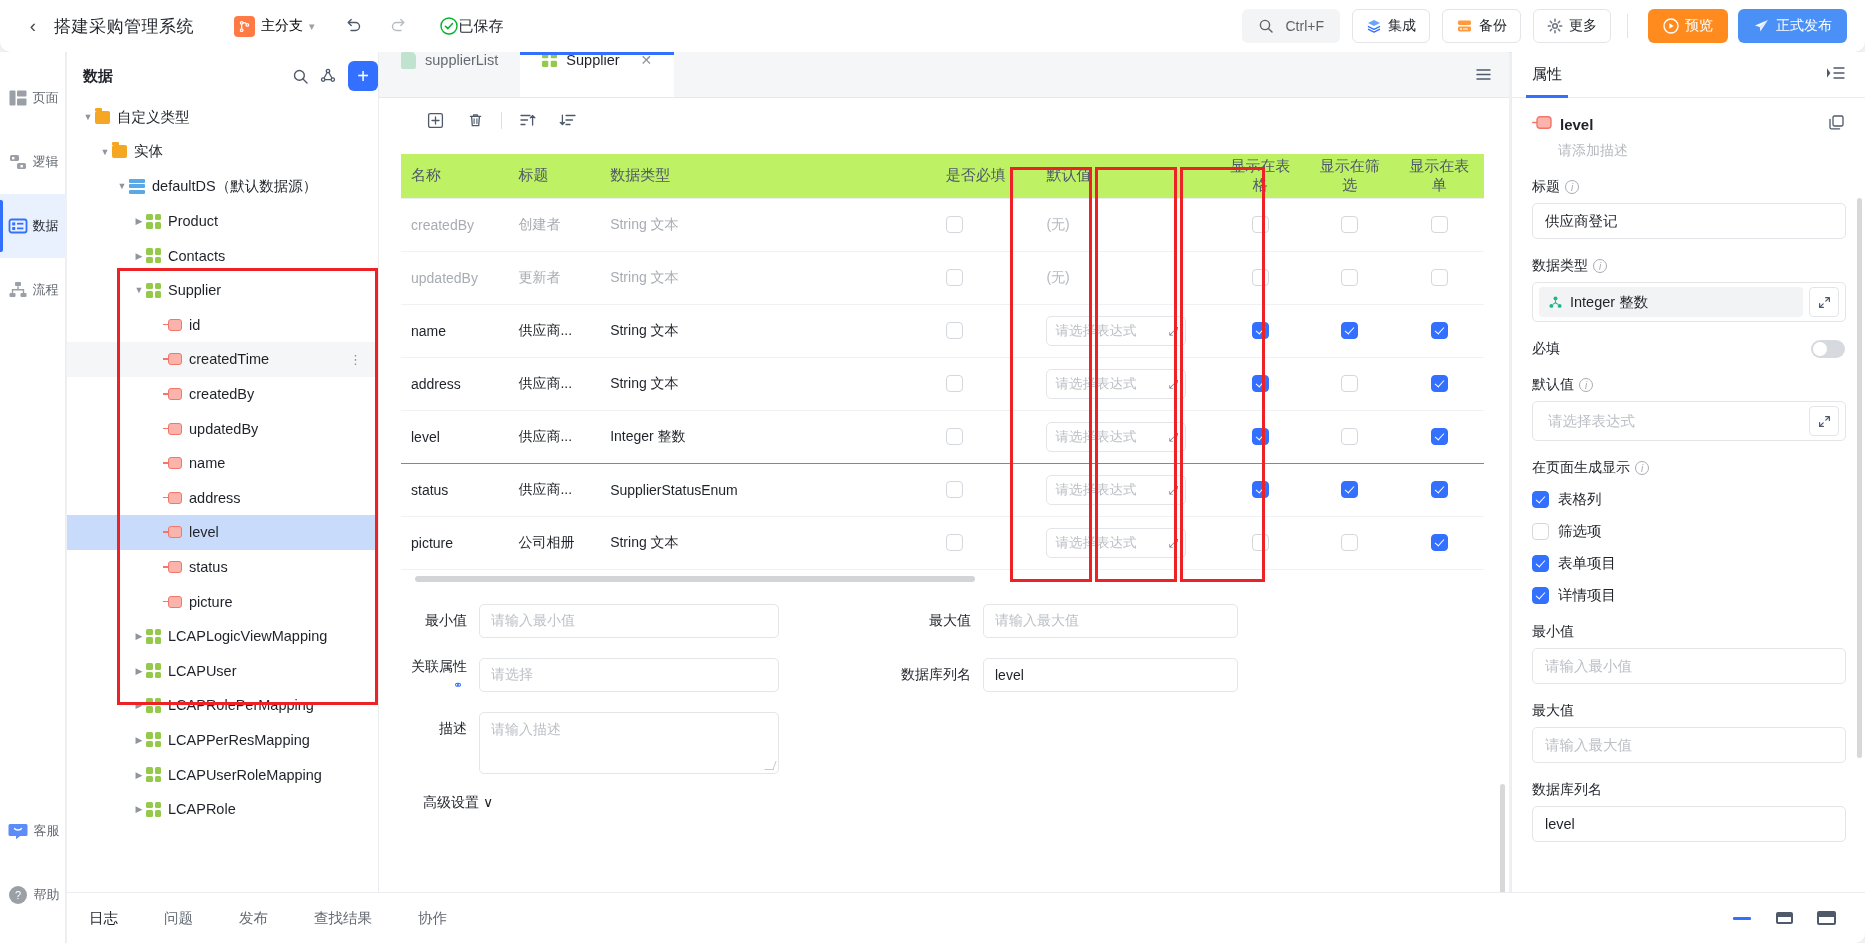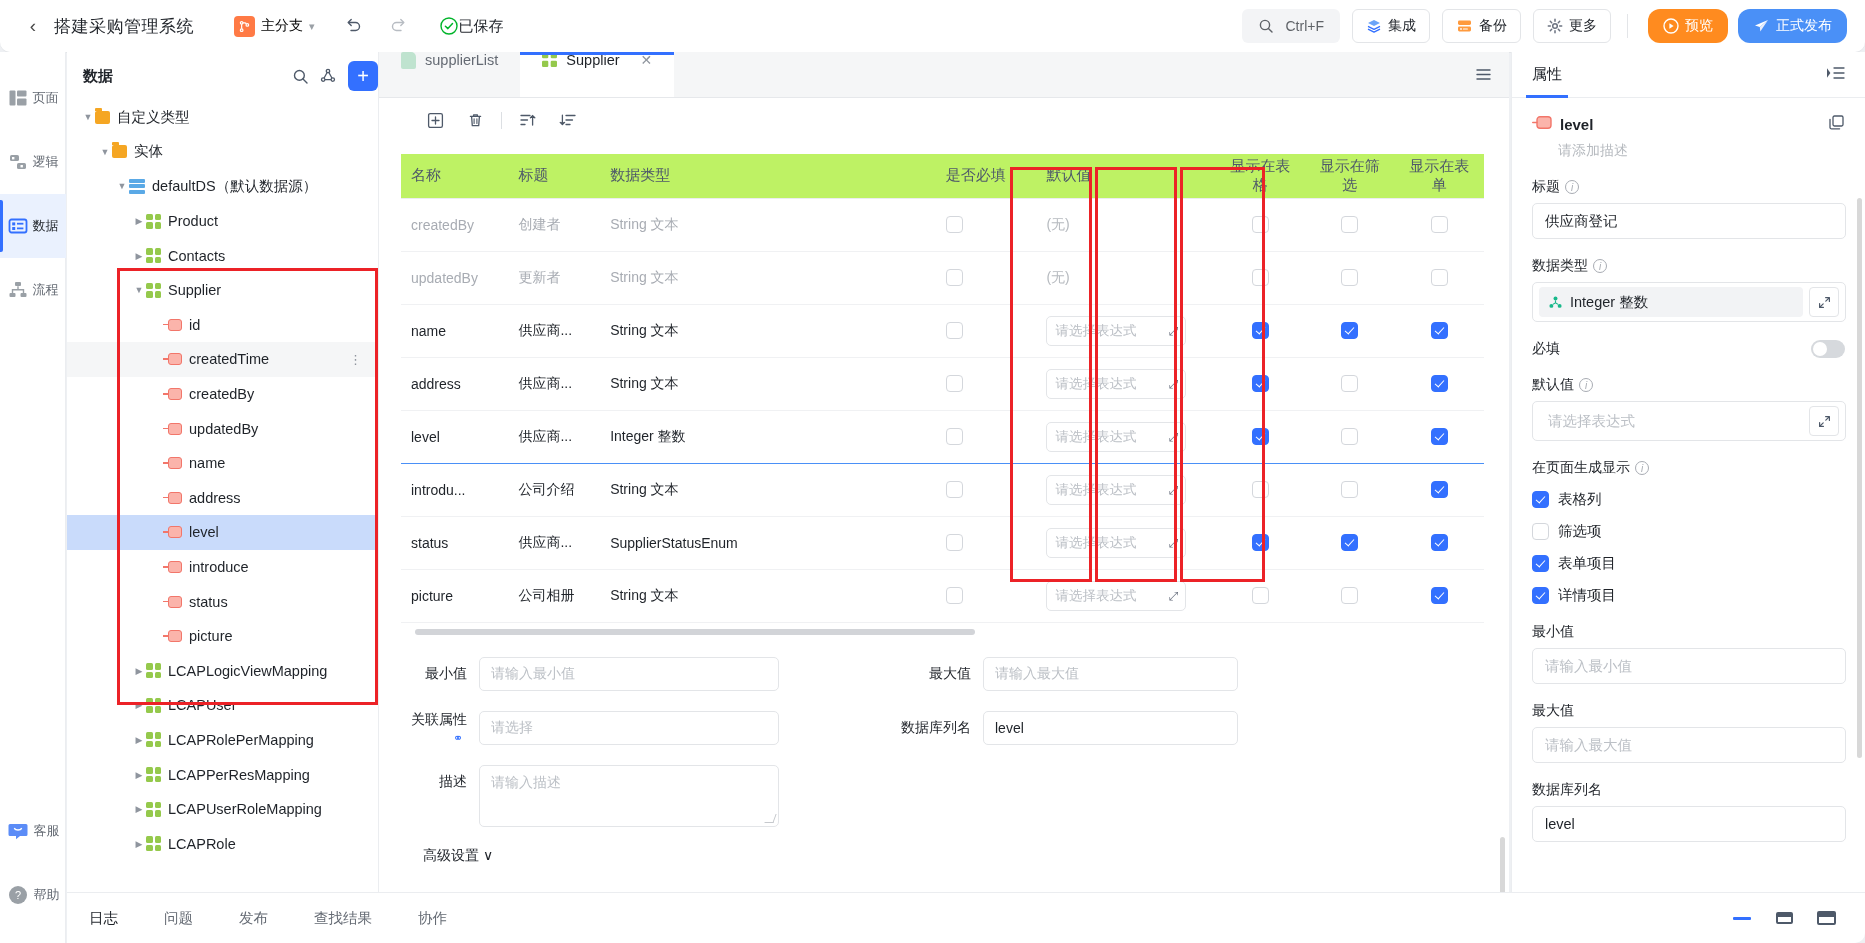--- a/index.html
+++ b/index.html
@@ -31,21 +31,21 @@
   .tb-saved .lbl { font-size:15px; color:#1f2329; }
   .tb-spacer { flex:1; }
   .tb-search { display:flex;align-items:center; gap:12px; background:#f3f4f6;
     border-radius:6px; height:34px; padding:0 16px; color:#6b7280; cursor:pointer;}
   .tb-search .k { font-size:14px; color:#5f6368; }
   .tb-btn { display:flex;align-items:center;gap:6px; height:34px; padding:0 13px;
     border:1px solid #e3e5e8; border-radius:6px; background:#fff; cursor:pointer;
     font-size:14px; color:#1f2329; margin-left:12px; }
   .tb-div { width:1px; height:24px; background:#e3e5e8; margin:0 10px 0 16px; }
   .tb-prim { display:flex;align-items:center;gap:6px; height:34px; padding:0 15px;
-    border-radius:12px; cursor:pointer; font-size:14px; color:#fff; margin-left:10px;
+    border-radius:6px; cursor:pointer; font-size:14px; color:#fff; margin-left:10px;
     border:none;}
   .tb-prim.orange { background:#ff8b1f; }
   .tb-prim.blue { background:#4a90f7; }
 
   
   .rail {
     position:absolute; left:0; top:52px; width:66px; height:891px;
     background:#fff; border-right:1px solid #ebedf0;
     display:flex; flex-direction:column; align-items:center; padding-top:14px;
   }
@@ -495,29 +495,20 @@
           <span class="tlbl">address</span>
         </div>
         <div class="trow sel">
           <span style="display:inline-block;width:82px"></span>
           <span class="arrow blank">▶</span>
           <span class="ico-fld">
             <s></s>
             <b></b>
           </span>
           <span class="tlbl">level</span>
-        </div>
-        <div class="trow">
-          <span style="display:inline-block;width:82px"></span>
-          <span class="arrow blank">▶</span>
-          <span class="ico-fld">
-            <s></s>
-            <b></b>
-          </span>
-          <span class="tlbl">introduce</span>
         </div>
         <div class="trow">
           <span style="display:inline-block;width:82px"></span>
           <span class="arrow blank">▶</span>
           <span class="ico-fld">
             <s></s>
             <b></b>
           </span>
           <span class="tlbl">status</span>
         </div>
@@ -736,35 +727,20 @@
                 <span class="expr">
                   <span class="ph">请选择表达式</span>
                   <span class="ex">⤢</span>
                 </span>
               </td>
               <td class="colck"><span class="ck on"></span></td>
               <td class="colck"><span class="ck"></span></td>
               <td class="colck"><span class="ck on"></span></td>
             </tr>
             <tr class="">
-              <td class="colname">introdu...</td>
-              <td class="coltitle">公司介绍</td>
-              <td class="coltype">String 文本</td>
-              <td class="colreq"><span class="ck"></span></td>
-              <td class="coldef">
-                <span class="expr">
-                  <span class="ph">请选择表达式</span>
-                  <span class="ex">⤢</span>
-                </span>
-              </td>
-              <td class="colck"><span class="ck"></span></td>
-              <td class="colck"><span class="ck"></span></td>
-              <td class="colck"><span class="ck on"></span></td>
-            </tr>
-            <tr class="">
               <td class="colname">status</td>
               <td class="coltitle">供应商...</td>
               <td class="coltype">SupplierStatusEnum</td>
               <td class="colreq"><span class="ck"></span></td>
               <td class="coldef">
                 <span class="expr">
                   <span class="ph">请选择表达式</span>
                   <span class="ex">⤢</span>
                 </span>
               </td>

